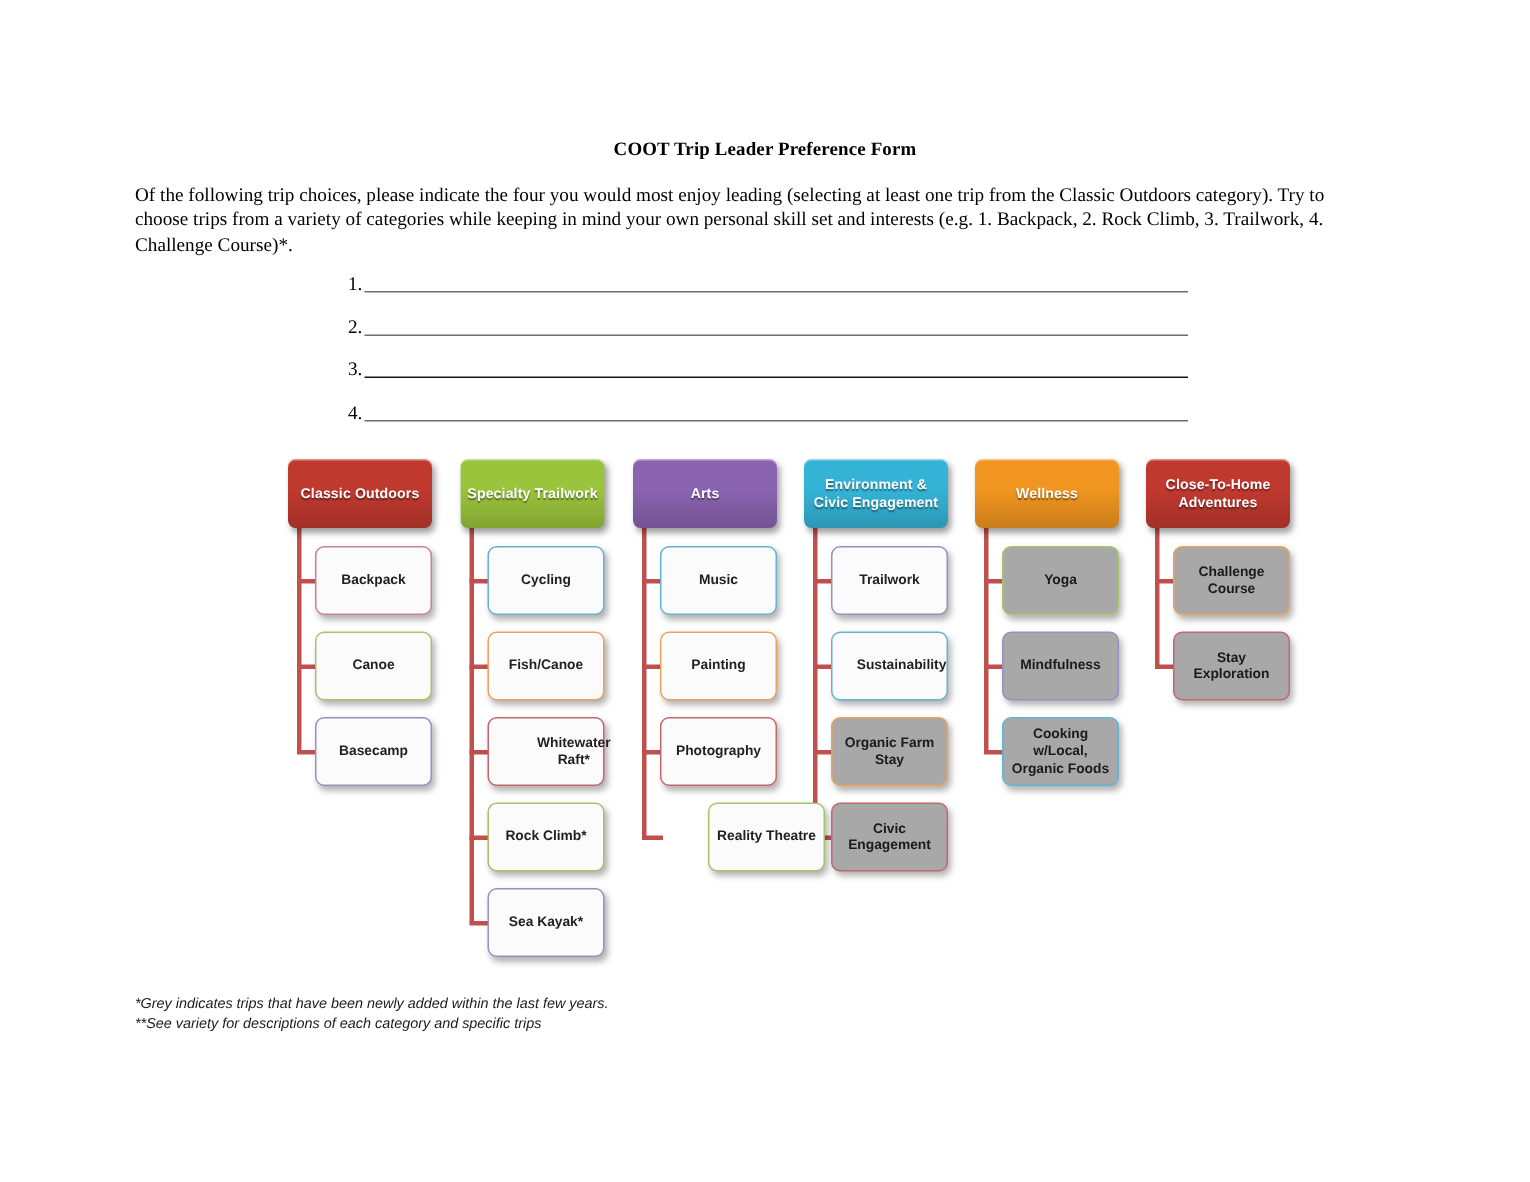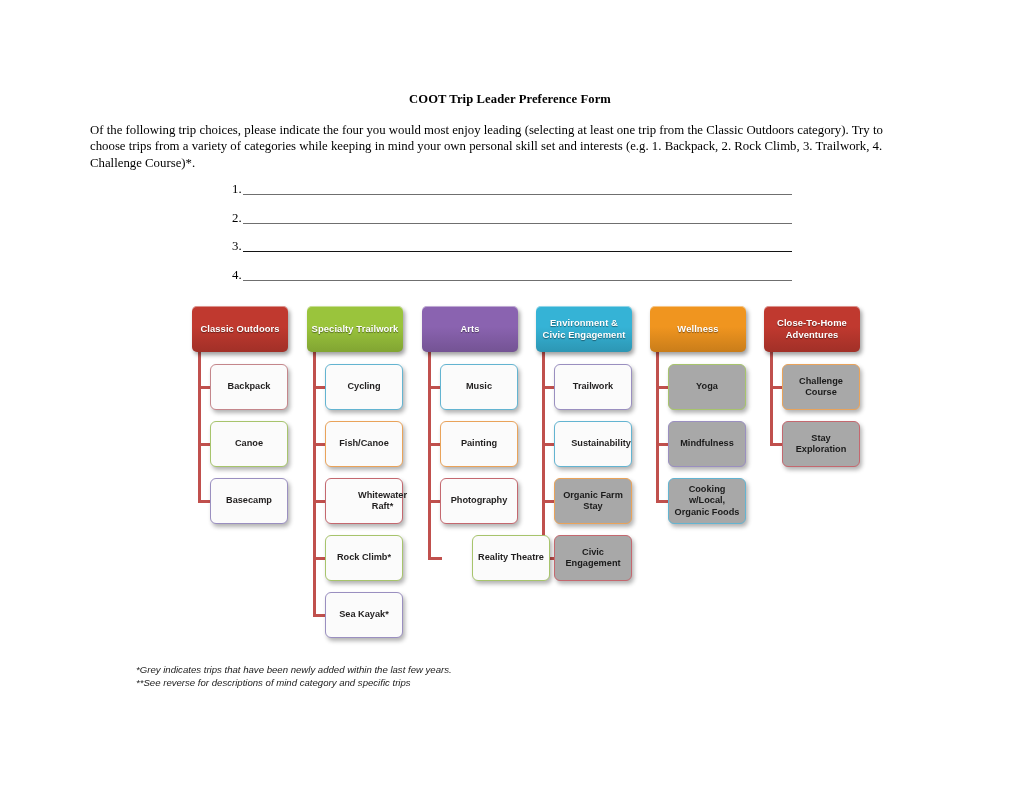--- a/index.html
+++ b/index.html
@@ -161,21 +161,21 @@
   .footnotes {
     position: absolute;
     left: 90px;
     top: 663px;
     font-family: "Liberation Sans", sans-serif;
     font-style: italic;
     font-size: 9.6px;
     line-height: 13.2px;
     color: #1a1a1a;
   }
-  .footnotes div { white-space: nowrap; margin-left: 46px; }
+  .footnotes div { white-space: nowrap; }
 </style>
 </head>
 <body>
 
 <div class="page">
 
   <div class="doc-title">COOT Trip Leader Preference Form</div>
 
   <div class="doc-para">Of the following trip choices, please indicate the four you would most enjoy leading (selecting at least one trip from the Classic Outdoors category).  Try to choose trips from a variety of categories while keeping in mind your own personal skill set and interests (e.g. 1. Backpack, 2. Rock Climb, 3. Trailwork, 4. Challenge Course)*.</div>
 
@@ -262,16 +262,16 @@
         <div class="stub" style="background: rgb(192, 80, 77); top: 136.5px;"></div>
         <div class="items">
           <div class="leaf grey" style="border-color: rgb(233, 163, 90); background: rgb(168, 168, 168);">Challenge Course</div>
           <div class="leaf grey" style="border-color: rgb(196, 104, 111); background: rgb(168, 168, 168);">Stay Exploration</div>
         </div>
       </div>
     </div>
 
   <div class="footnotes" id="footnotes">
       <div>*Grey indicates trips that have been newly added within the last few years.</div>
-      <div>**See reverse for descriptions of mind category and specific trips</div>
+      <div>**See variety for descriptions of each category and specific trips</div>
     </div>
 
 </div>
 
 </body></html>

